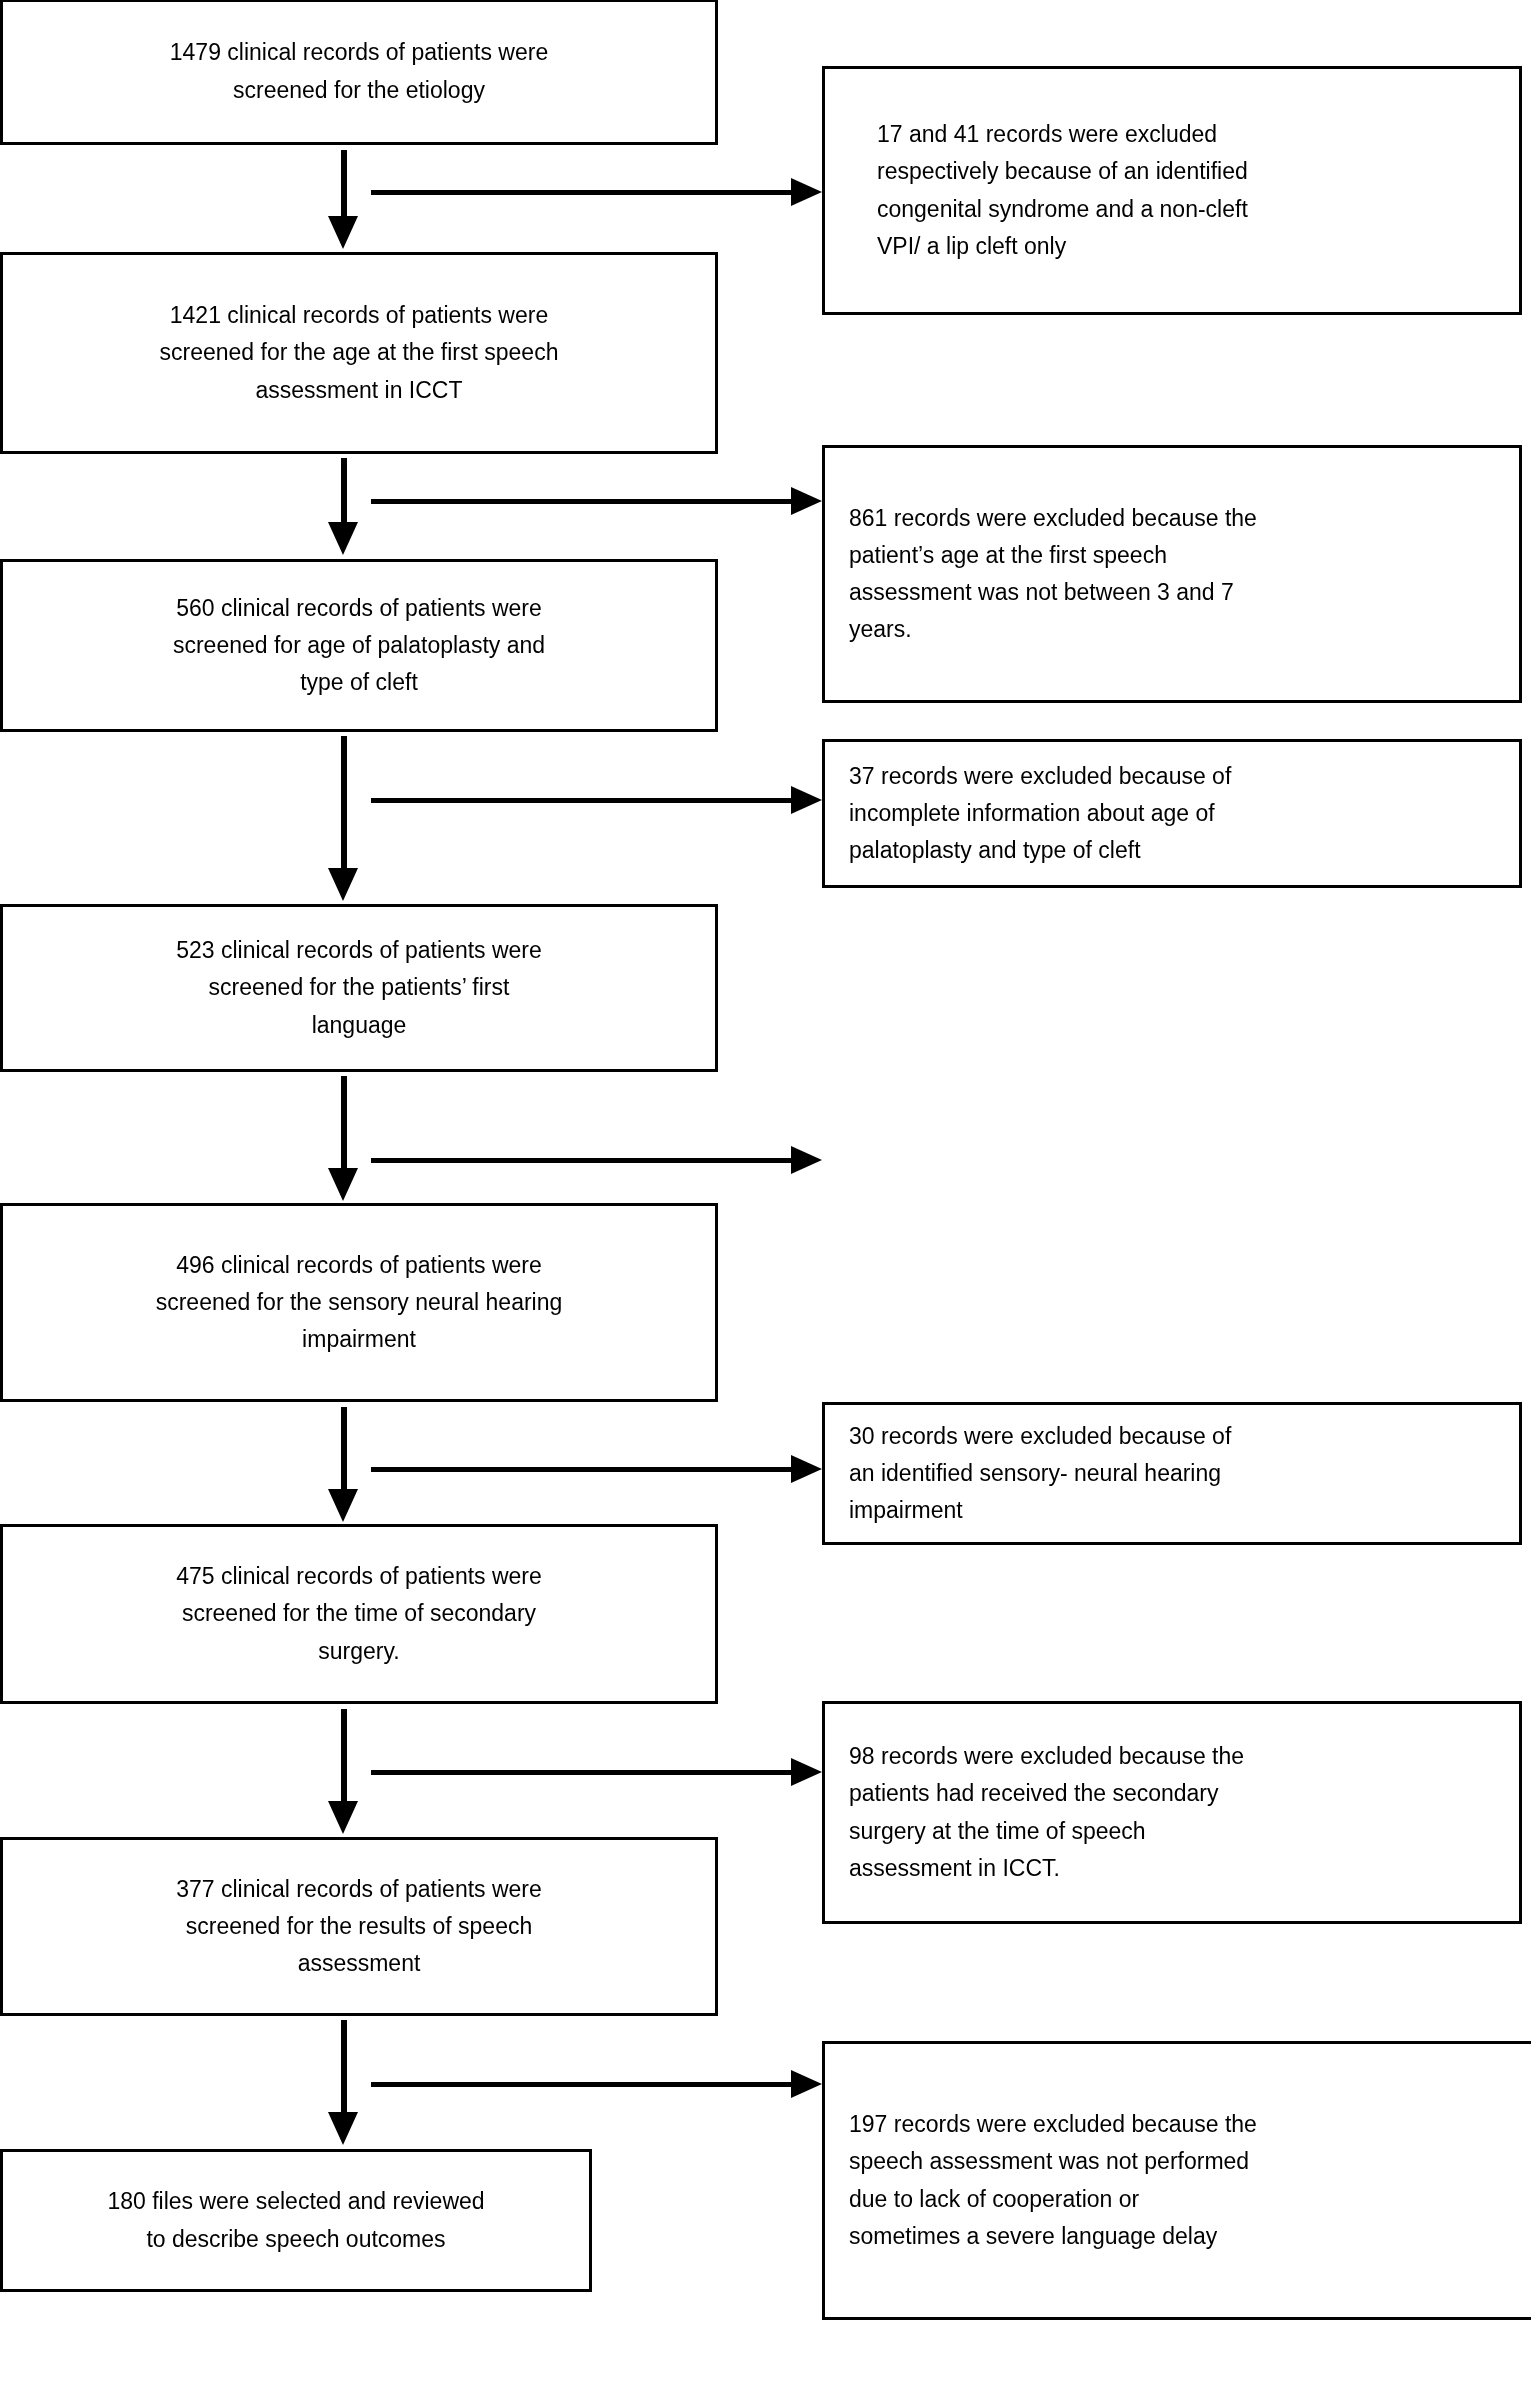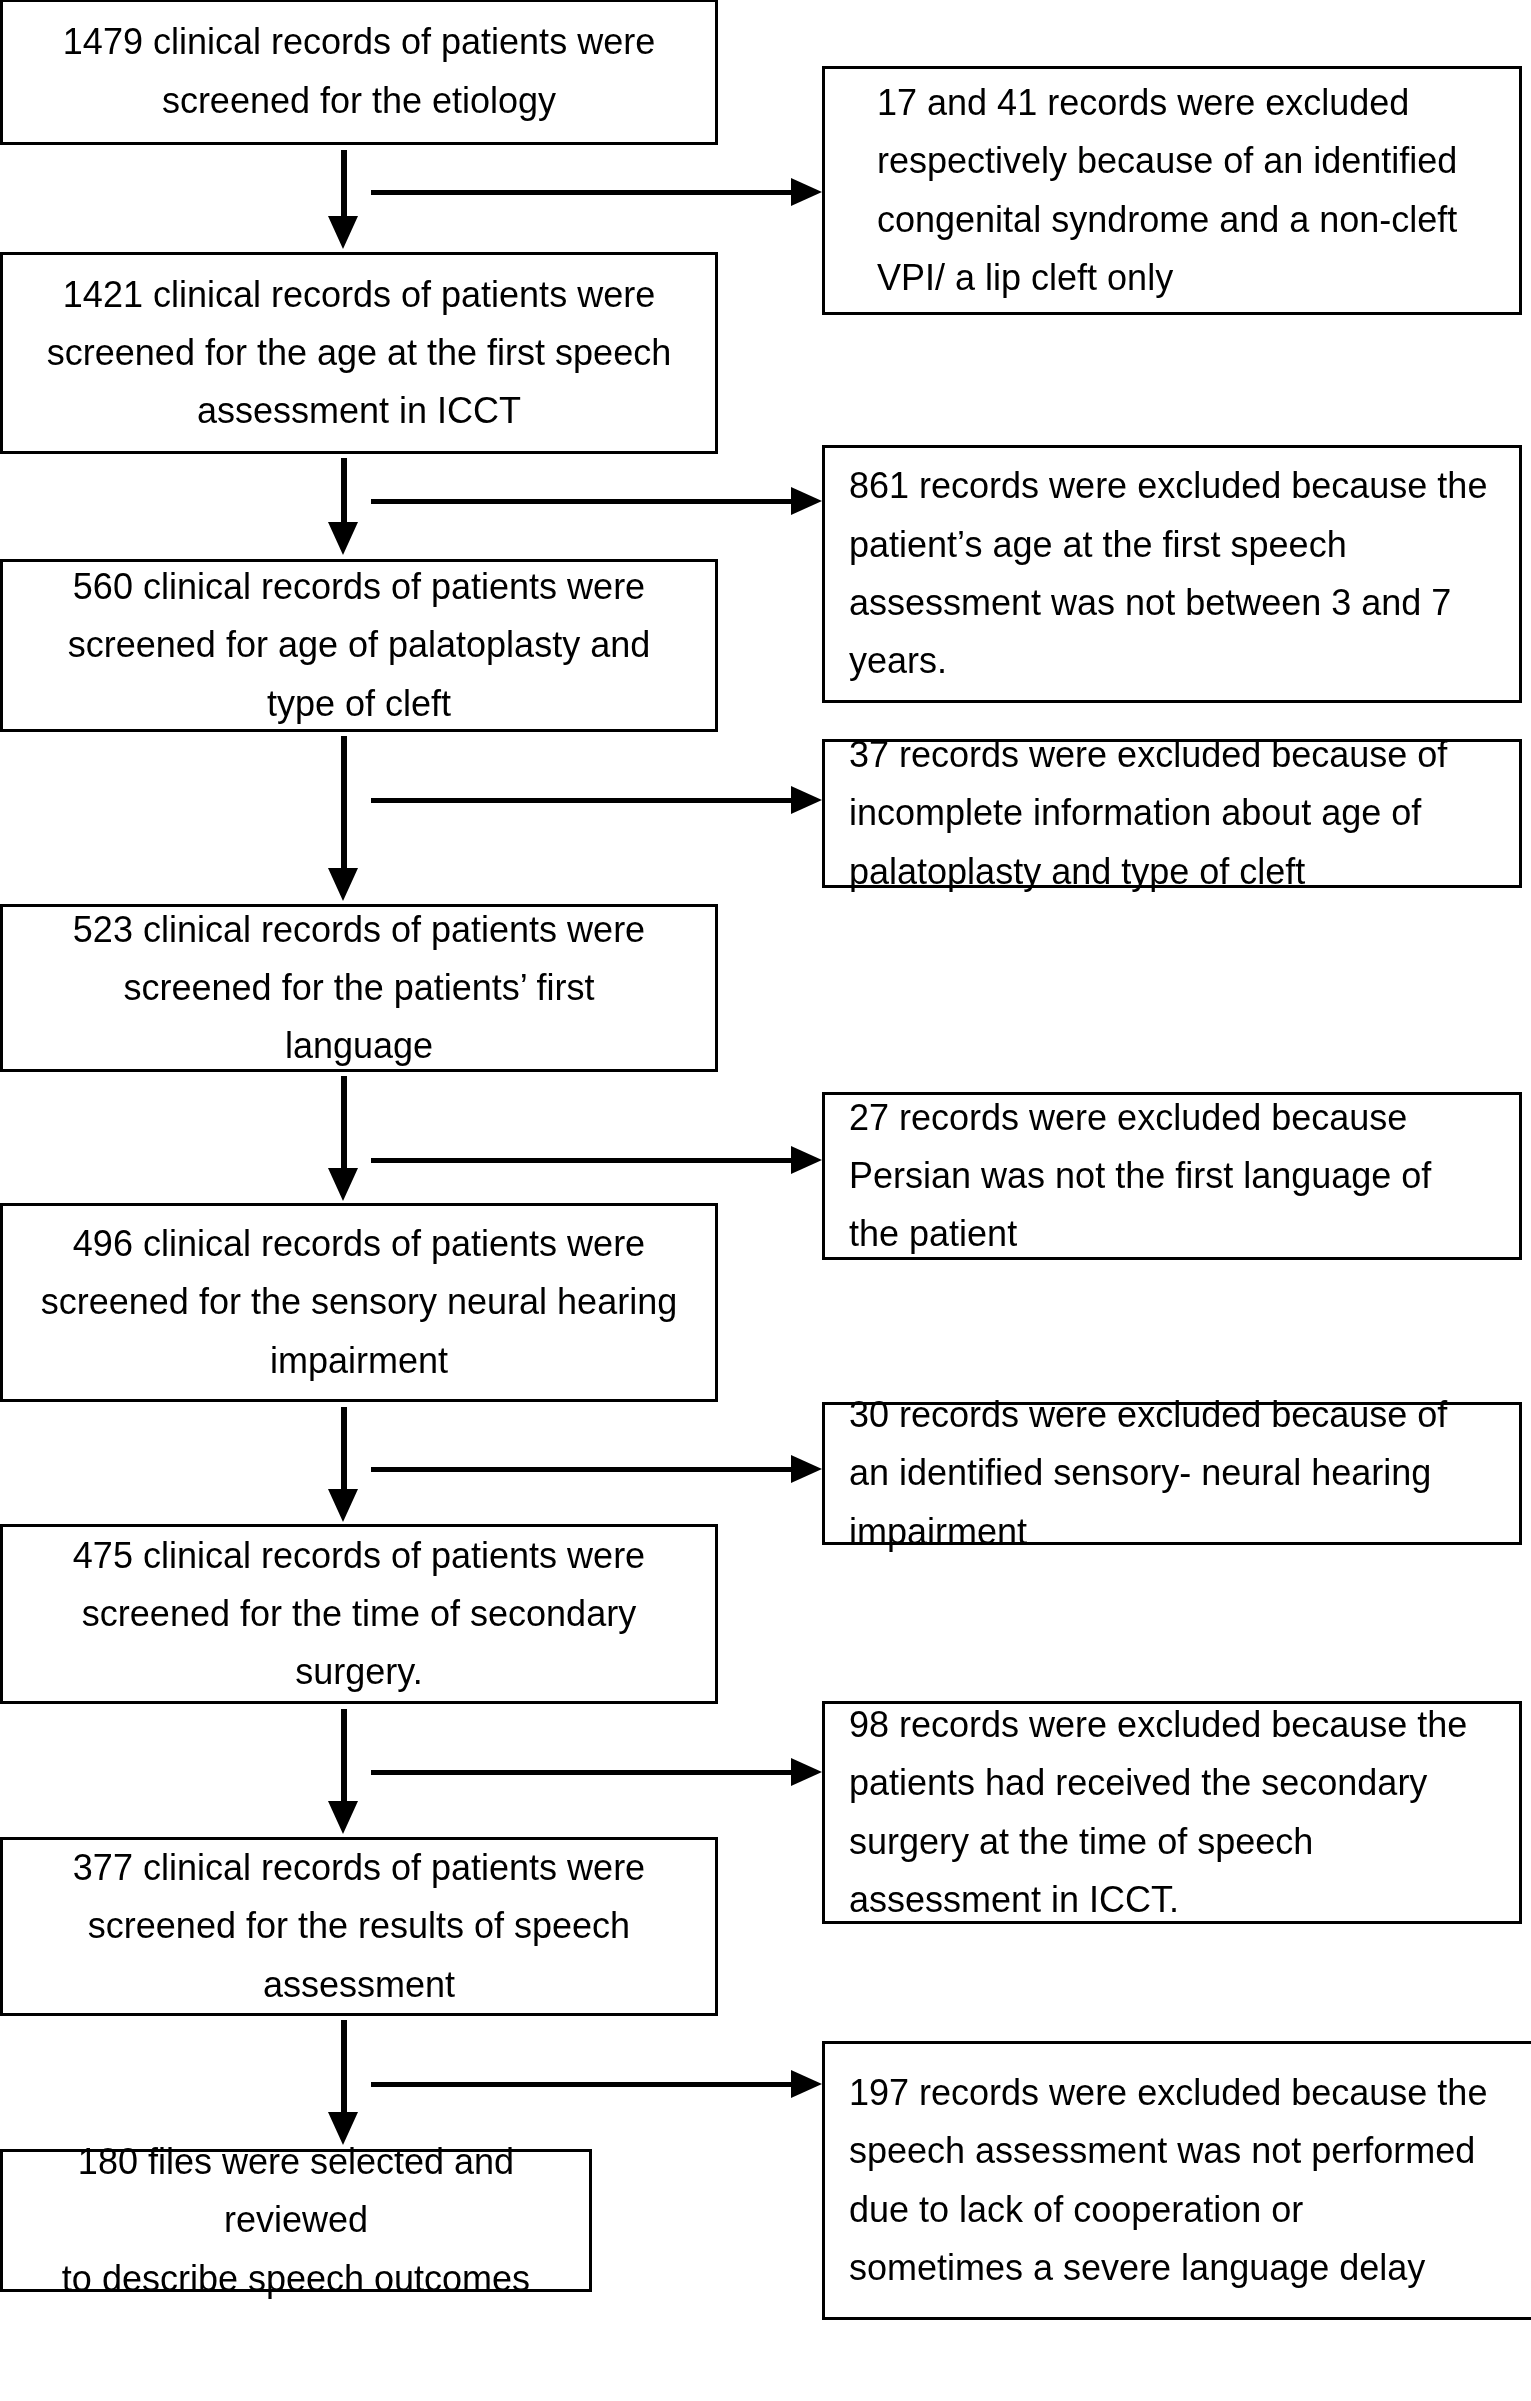--- a/index.html
+++ b/index.html
@@ -20,21 +20,21 @@
   .node-box {
     position: absolute;
     box-sizing: border-box;
     border: 3.6px solid #000000;
     background: #ffffff;
     display: flex;
     align-items: center;
     justify-content: center;
   }
   .node-text {
-    font-size: 36px;
+    font-size: 23px;
     line-height: 1.62;
     color: #000000;
     padding: 0 18.6px;
     white-space: pre-line;
   }
   .main-box .node-text {
     text-align: center;
   }
   .excl-box .node-text {
     text-align: left;
@@ -148,25 +148,20 @@
 assessment was not between 3 and 7
 years.</div>
   </div>
 
   <div class="node-box excl-box" style="left:822px; top:739px; width:700px; height:149px;">
     <div class="node-text">37 records were excluded because of
 incomplete information about age of
 palatoplasty and type of cleft</div>
   </div>
 
-  <div class="node-box excl-box" style="left:822px; top:1092px; width:700px; height:168px;">
-    <div class="node-text">27 records were excluded because
-Persian was not the first language of
-the patient</div>
-  </div>
 
   <div class="node-box excl-box" style="left:822px; top:1402px; width:700px; height:143px;">
     <div class="node-text">30 records were excluded because of
 an identified sensory- neural hearing
 impairment</div>
   </div>
 
   <div class="node-box excl-box" style="left:822px; top:1701px; width:700px; height:223px;">
     <div class="node-text">98 records were excluded because the
 patients had received the secondary

